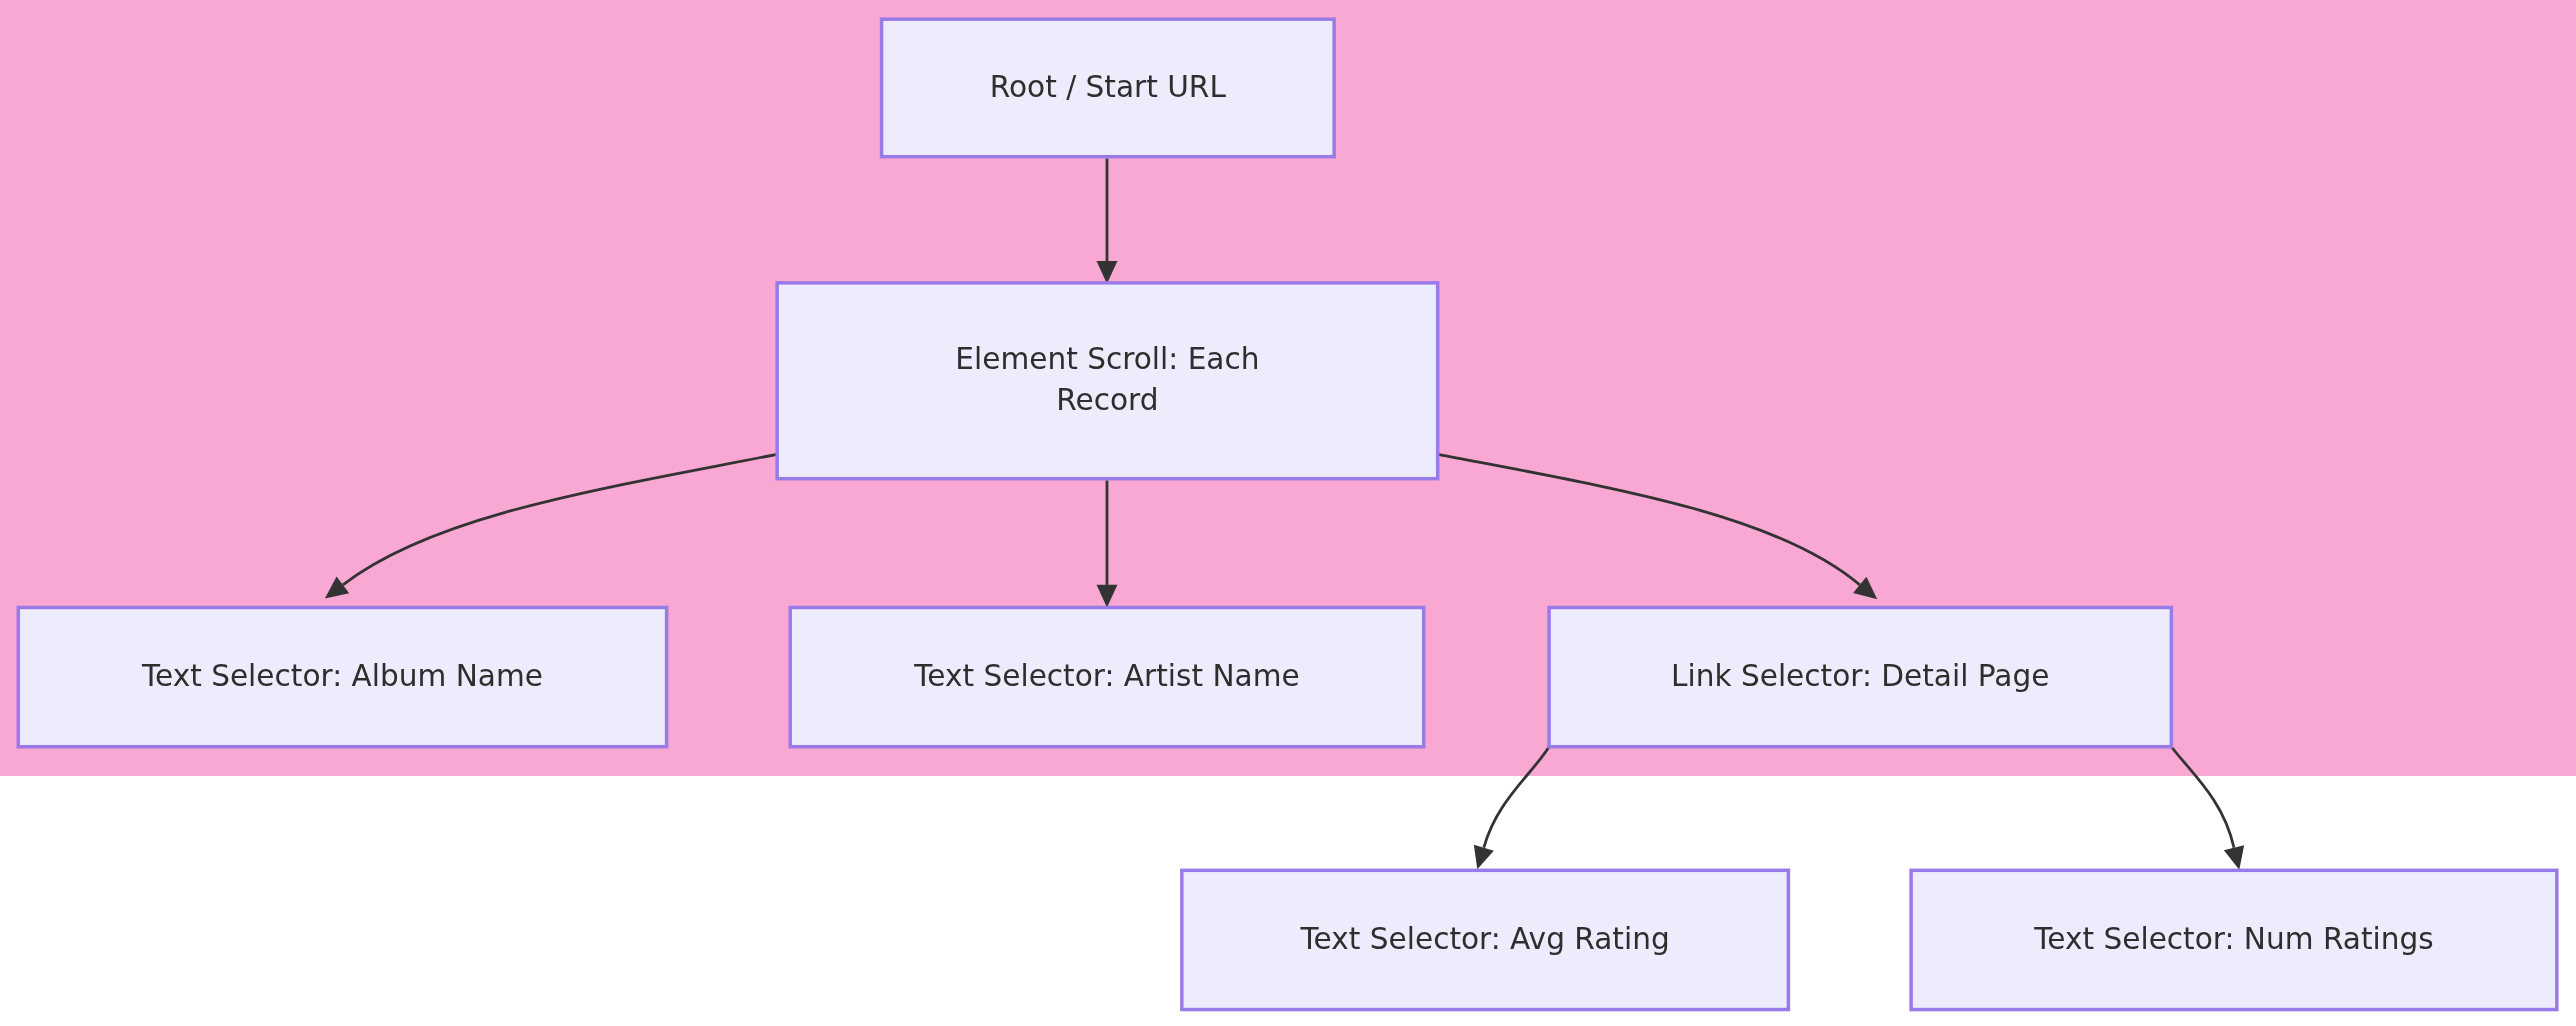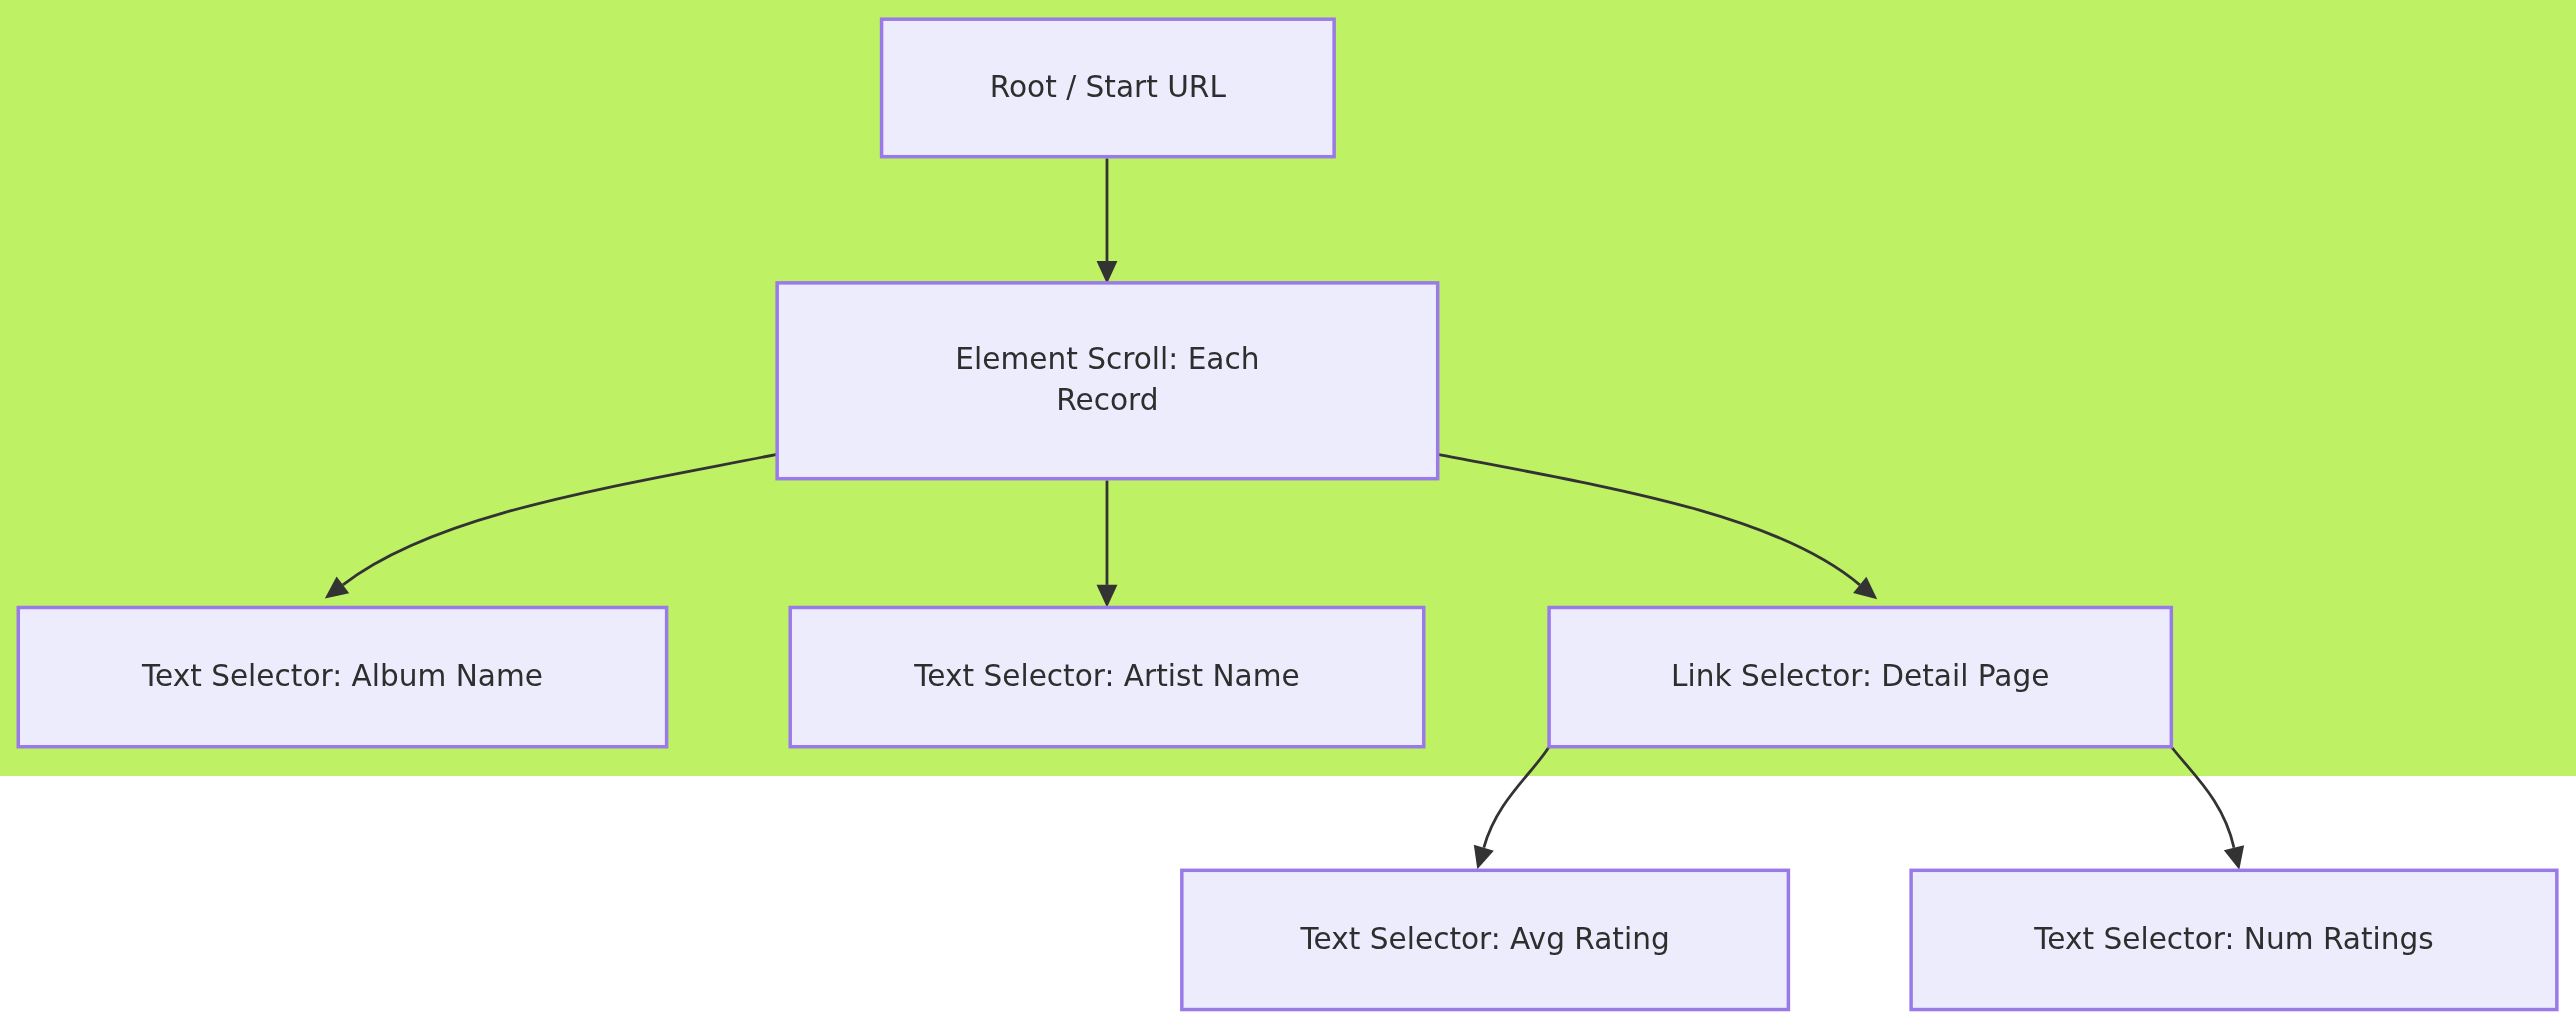--- a/index.html
+++ b/index.html
@@ -10,21 +10,21 @@
   body {
     width: 2576px;
     height: 1027px;
     font-family: "DejaVu Sans", "Liberation Sans", sans-serif;
     overflow: hidden;
   }
   #diagram-canvas {
     position: relative;
     width: 2576px;
     height: 776px;
-    background: #bef264;
+    background: #f9a8d4;
     text-align: right;
   }
   svg.flow {
     position: absolute;
     top: 0;
     left: 0;
     width: 2576px;
     height: 1027px;
     display: block;
   }

